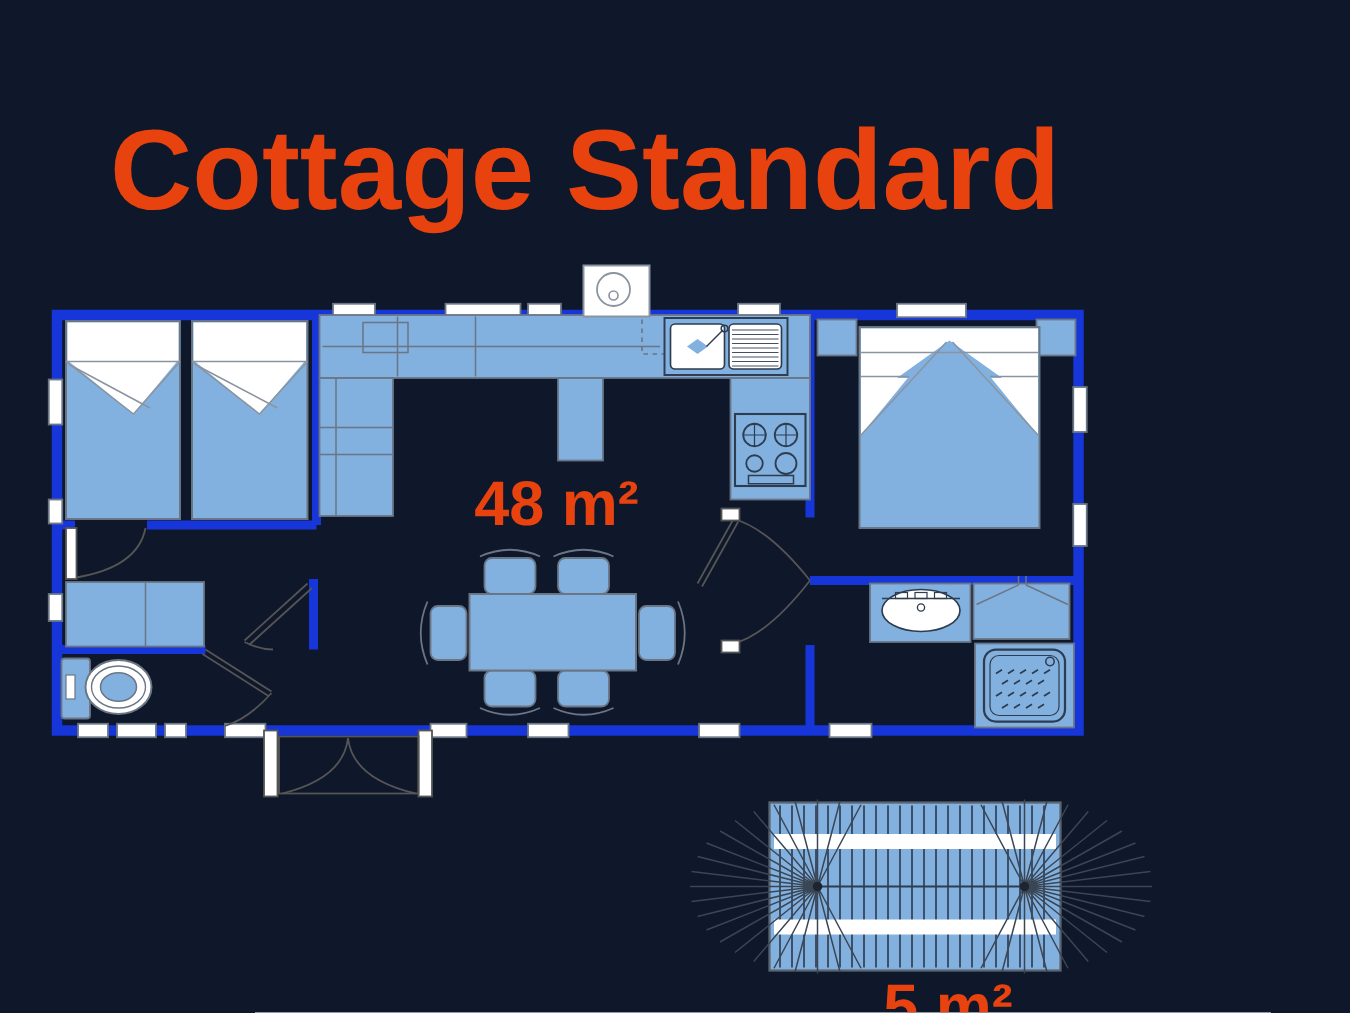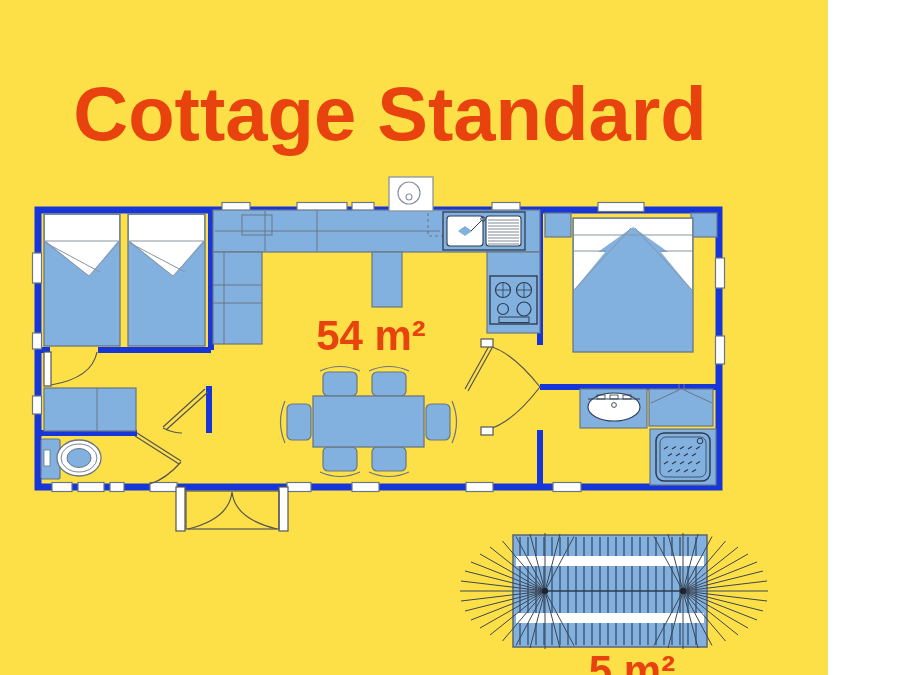--- a/index.html
+++ b/index.html
@@ -1,17 +1,17 @@
 <!DOCTYPE html>
 <html><head>
 <meta charset="utf-8">
 <style>
   html,body{margin:0;padding:0;background:#ffffff;}
   .canvas{
-    position:relative;width:828px;height:675px;background:#fde047;
+    position:relative;width:900px;height:675px;background:#0f172a;
     overflow:hidden;font-family:"Liberation Sans", sans-serif;
   }
   .title{
     position:absolute;top:76px;left:0;width:780px;margin:0;
     text-align:center;font-size:76px;font-weight:bold;letter-spacing:0px;
     color:#E8430F;line-height:1;
   }
   .area-label{
     position:absolute;font-size:42px;font-weight:bold;color:#E8430F;
     width:300px;text-align:center;line-height:1;
@@ -249,16 +249,16 @@
         M683 591 L725.5 641 M683 591 L738 635 M683 591 L748 628 M683 591 L757 620 M683 591 L763 611
         M683 591 L767 601 M683 591 L768 591 M683 591 L767 581 M683 591 L763 571 M683 591 L757 562
         M683 591 L748 554 M683 591 L738 547 M683 591 L725.5 541 M683 591 L712 536.5 M683 591 L698 534
         M683 591 L683 533 M683 591 L668 534 M683 591 L654 536.5"></path>
       <path d="M545 591 H683" stroke="#2E3C50" stroke-width="1.3" fill="none"></path>
       <circle cx="545" cy="591" r="3.2" fill="#1d2531"></circle>
       <circle cx="683" cy="591" r="3.2" fill="#1d2531"></circle>
     </g>
   </svg>
 
-  <div class="area-label interior">54 m²</div>
+  <div class="area-label interior">48 m²</div>
   <div class="area-label terrace">5 m²</div>
 
 </div>
 
 </body></html>

